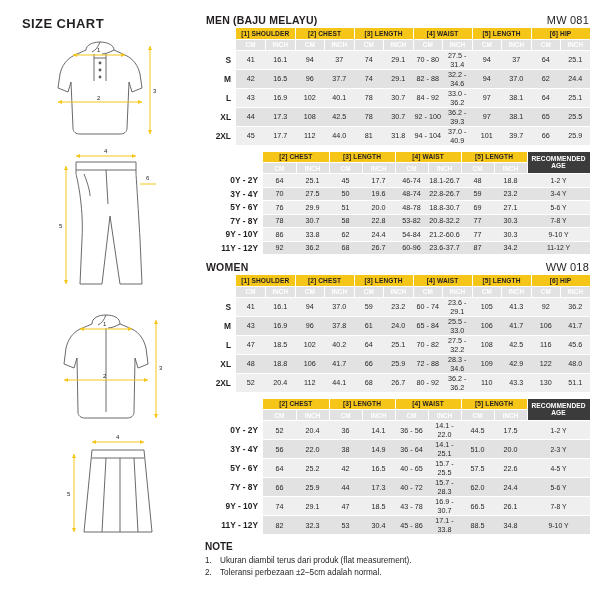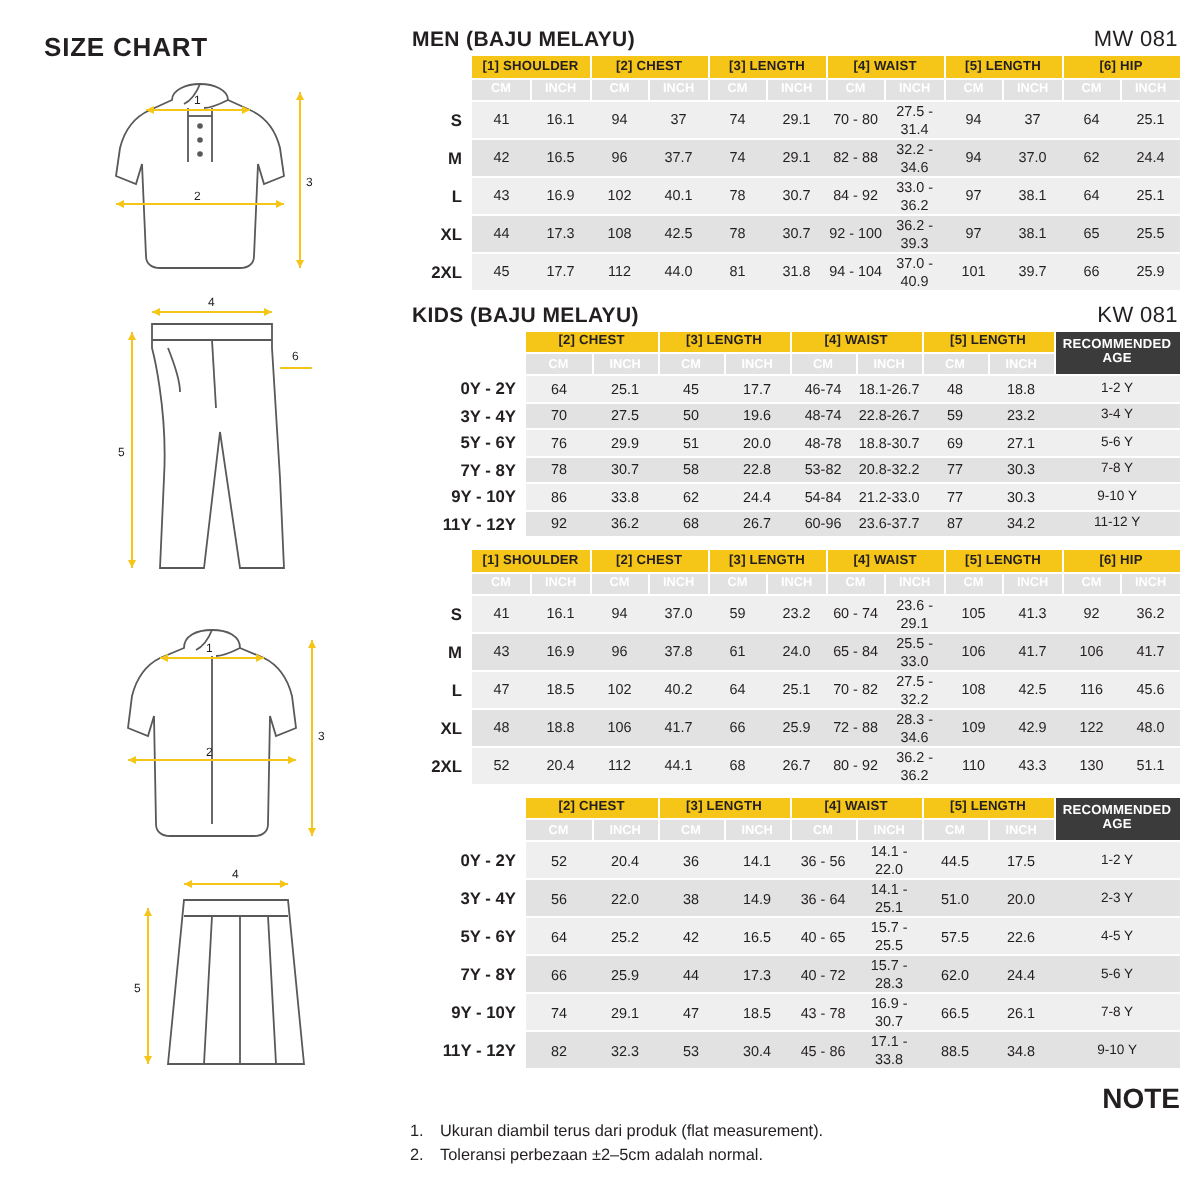--- a/index.html
+++ b/index.html
@@ -59,21 +59,21 @@
     font-size:7.2px; text-align:center; height:13.5px;
     border-bottom:1px solid #ffffff;
     background:#efefef;
   }
   tbody tr:nth-child(even) td { background:#e2e2e2; }
   tbody td.size {
     background:#ffffff !important; font-weight:bold; font-size:8.4px;
     text-align:right; padding-right:5px;
   }
   tbody td.agecol { font-size:6.8px; }
-  .notes-title { font-size:14px; font-weight:bold; margin-bottom:3px;text-align:right; }
+  .notes-title { font-size:10px; font-weight:bold; margin-bottom:3px; }
   .note-row { display:flex; font-size:8.2px; line-height:12.4px; }
   .note-num { width:15px; flex:none; }
   .note-txt { flex:1; }
 </style>
 </head>
 <body>
 
 <div id="page">
 
   <div class="title">SIZE CHART</div>
@@ -307,24 +307,20 @@
             <td>101</td>
             <td>39.7</td>
             <td>66</td>
             <td>25.9</td>
           </tr>
         </tbody>
       </table>
     </div>
 
     <div class="tbl-block">
-      <div class="tbl-head">
-        <span class="tbl-title">KIDS (BAJU MELAYU)</span>
-        <span class="tbl-code">KW 081</span>
-      </div>
       <table>
         <colgroup>
             <col style="width:58px">
             <col span="8" style="width:33px">
             <col style="width:63px">
           </colgroup>
         <tbody>
             <tr class="r-grp">
           <td class="blank"></td>
           <td colspan="2">[2] CHEST</td>
@@ -394,21 +390,21 @@
             <td>30.3</td>
             <td class="agecol">7-8 Y</td>
           </tr>
           <tr>
             <td class="size">9Y - 10Y</td>
             <td>86</td>
             <td>33.8</td>
             <td>62</td>
             <td>24.4</td>
             <td>54-84</td>
-            <td>21.2-33.0</td>
+            <td>21.2-60.6</td>
             <td>77</td>
             <td>30.3</td>
             <td class="agecol">9-10 Y</td>
           </tr>
           <tr>
             <td class="size">11Y - 12Y</td>
             <td>92</td>
             <td>36.2</td>
             <td>68</td>
             <td>26.7</td>
@@ -416,20 +412,24 @@
             <td>23.6-37.7</td>
             <td>87</td>
             <td>34.2</td>
             <td class="agecol">11-12 Y</td>
           </tr>
         </tbody>
       </table>
     </div>
 
     <div class="tbl-block">
+      <div class="tbl-head">
+        <span class="tbl-title">WOMEN</span>
+        <span class="tbl-code">WW 018</span>
+      </div>
       <table>
         <colgroup>
             <col style="width:31px">
             <col span="12" style="width:29.5px">
           </colgroup>
         <tbody>
             <tr class="r-grp">
           <td class="blank"></td>
           <td colspan="2">[1] SHOULDER</td>
           <td colspan="2">[2] CHEST</td>

